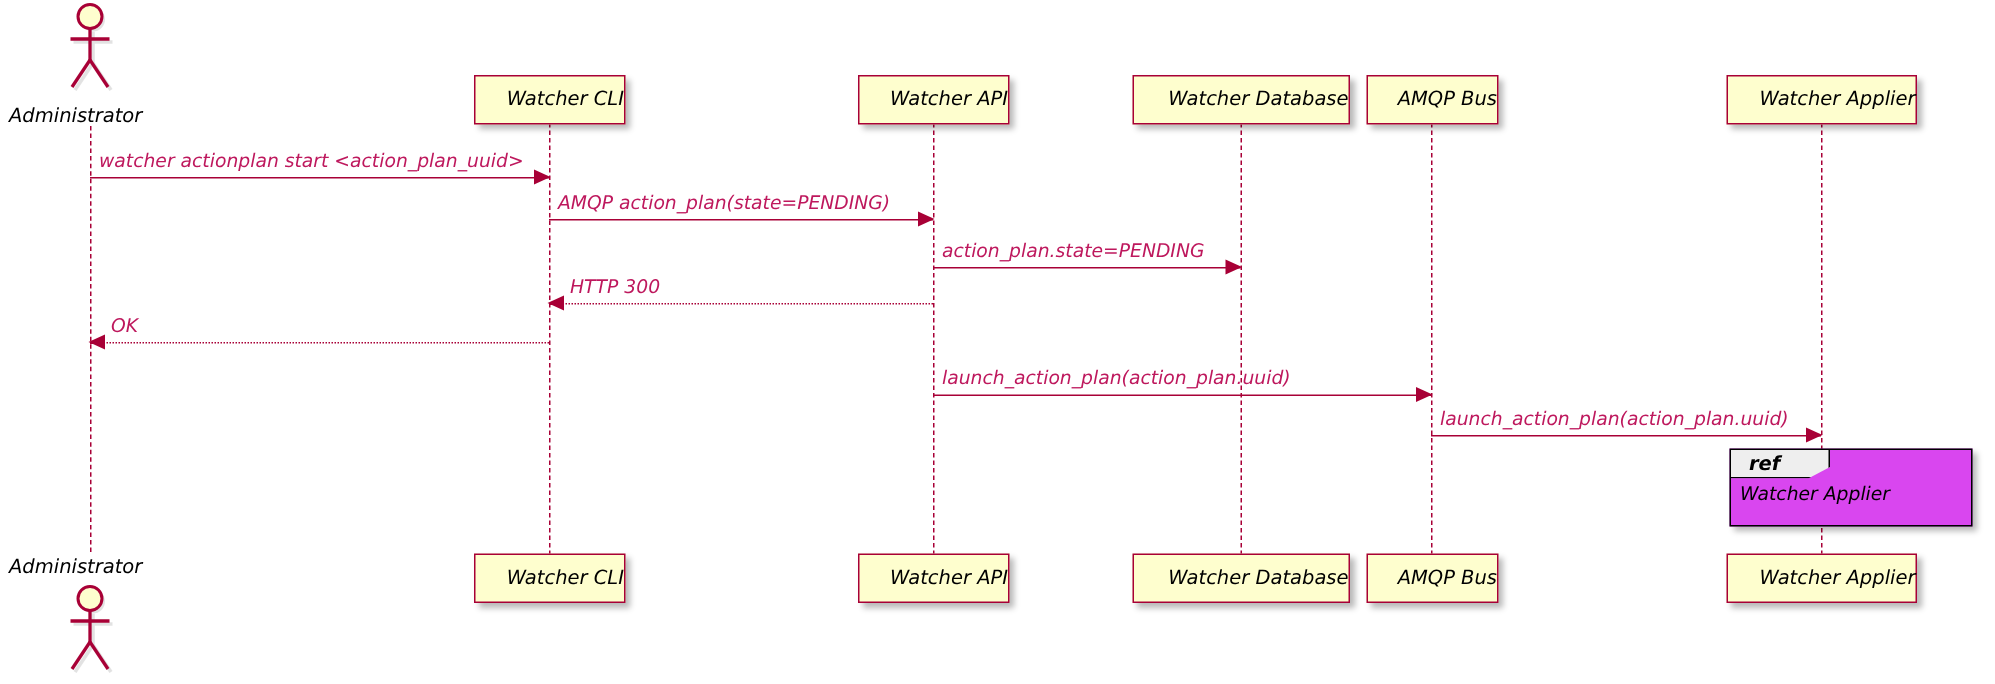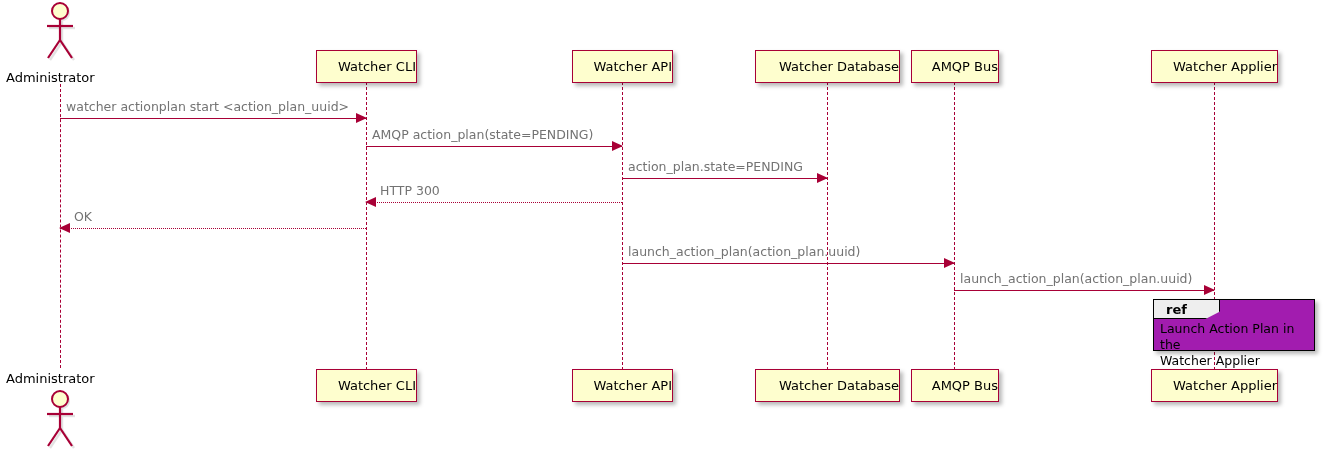--- a/index.html
+++ b/index.html
@@ -9,20 +9,21 @@
   }
   body {
     font-family: "DejaVu Sans", sans-serif;
   }
   #diagram {
     position: relative;
     width: 1330px;
     height: 456px;
     background: #FFFFFF;
     overflow: hidden;
+    font-style: italic;
   }
   
   .participant {
     position: absolute;
     box-sizing: border-box;
     background: #FEFECE;
     border: 1.5px solid #A80036;
     color: #000000;
     font-size: 13px;
     line-height: 1;
@@ -80,31 +81,31 @@
     border-left: 11px solid #A80036;
   }
   .msg.to-left .head {
     left: -1px;
     border-right: 11px solid #A80036;
   }
   .msg .label {
     position: absolute;
     bottom: 4px;
     font-size: 12.5px;
-    color: #737373;
+    color: #be185d;
     white-space: nowrap;
     line-height: 1.1;
   }
   .msg.to-right .label { left: 6px; }
   .msg.to-left .label { left: 14px; }
   
   .ref-box {
     position: absolute;
     box-sizing: border-box;
-    background: #a21caf;
+    background: #d946ef;
     border: 1.5px solid #000000;
     z-index: 6;
     box-shadow: 3px 3px 4px rgba(0,0,0,0.28);
   }
   .ref-tab {
     position: absolute;
     left: 0;
     top: 0;
     height: 19px;
     width: 66px;
@@ -218,21 +219,20 @@
   <div class="msg solid to-right" style="left:954px; top:290px; width:260px;">
     <div class="shaft"></div>
     <div class="head"></div>
     <div class="label">launch_action_plan(action_plan.uuid)</div>
   </div>
 
   <div class="ref-box" style="left:1153px; top:299px; width:162px; height:52px;">
     <div class="ref-tab"></div>
     <div class="ref-tab-label">ref</div>
     <div class="ref-body">
-      <div>Launch Action Plan in the</div>
       <div>Watcher Applier</div>
     </div>
   </div>
 
   <div class="participant" style="left:316px; top:369px; width:101px; height:33px;">
     <span>Watcher CLI</span>
   </div>
   <div class="participant" style="left:572px; top:369px; width:101px; height:33px;">
     <span>Watcher API</span>
   </div>

